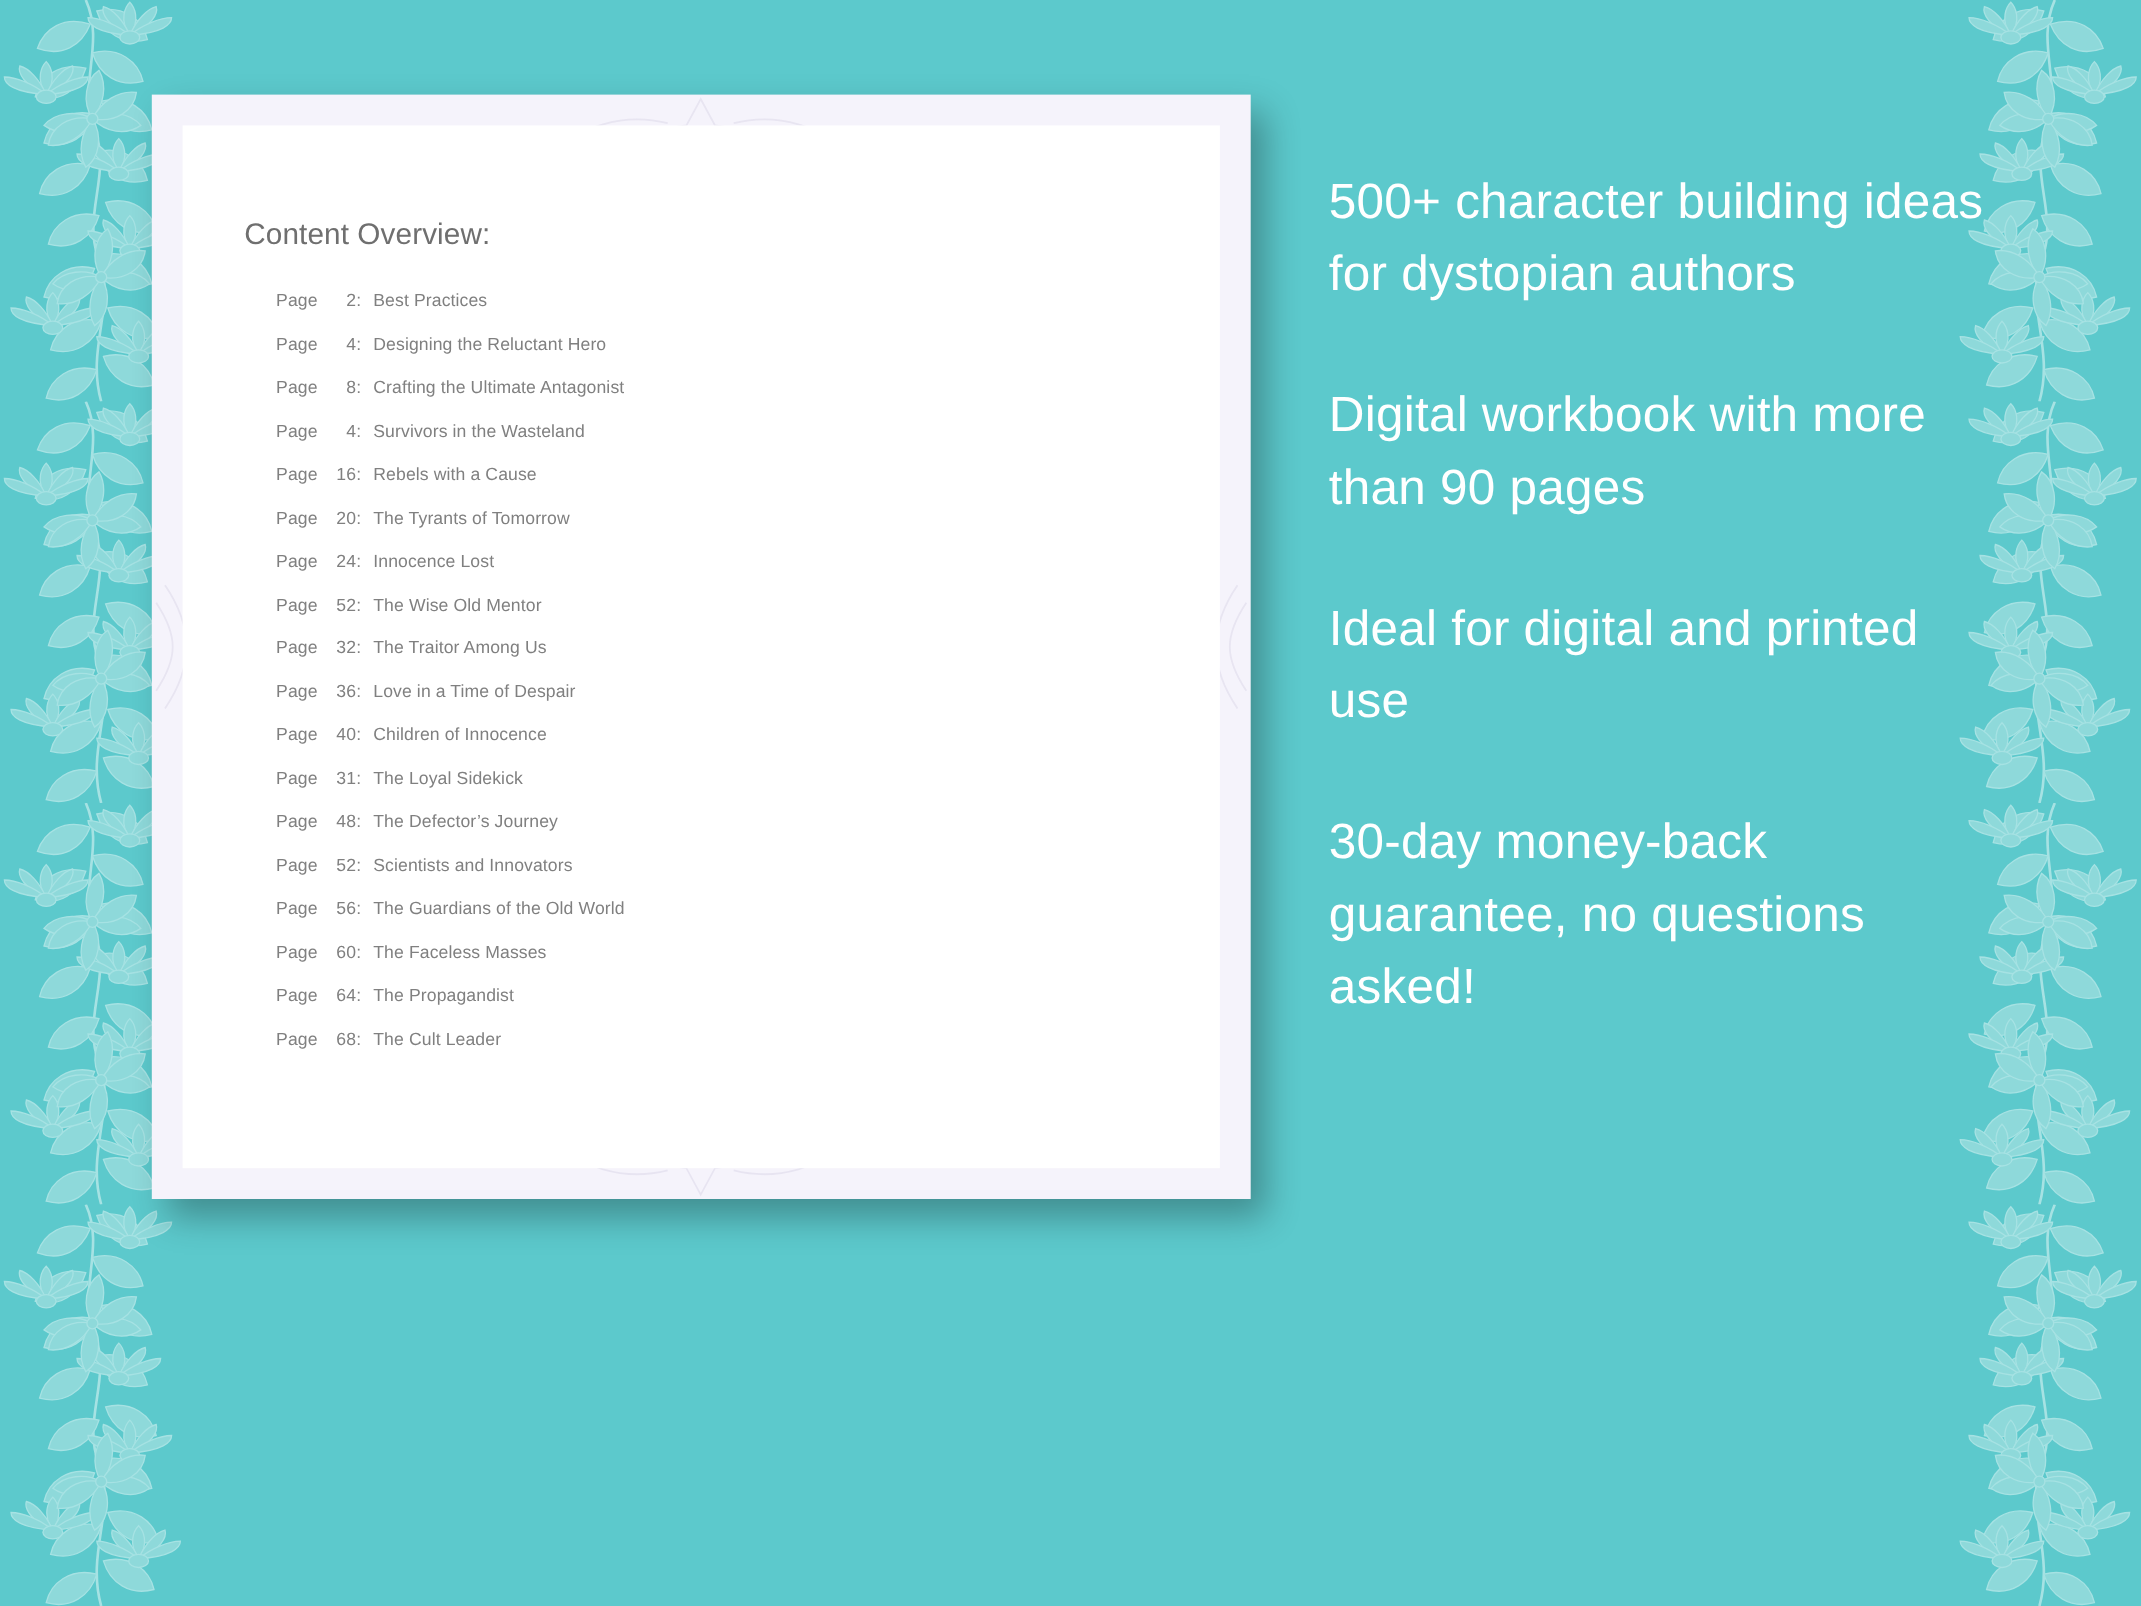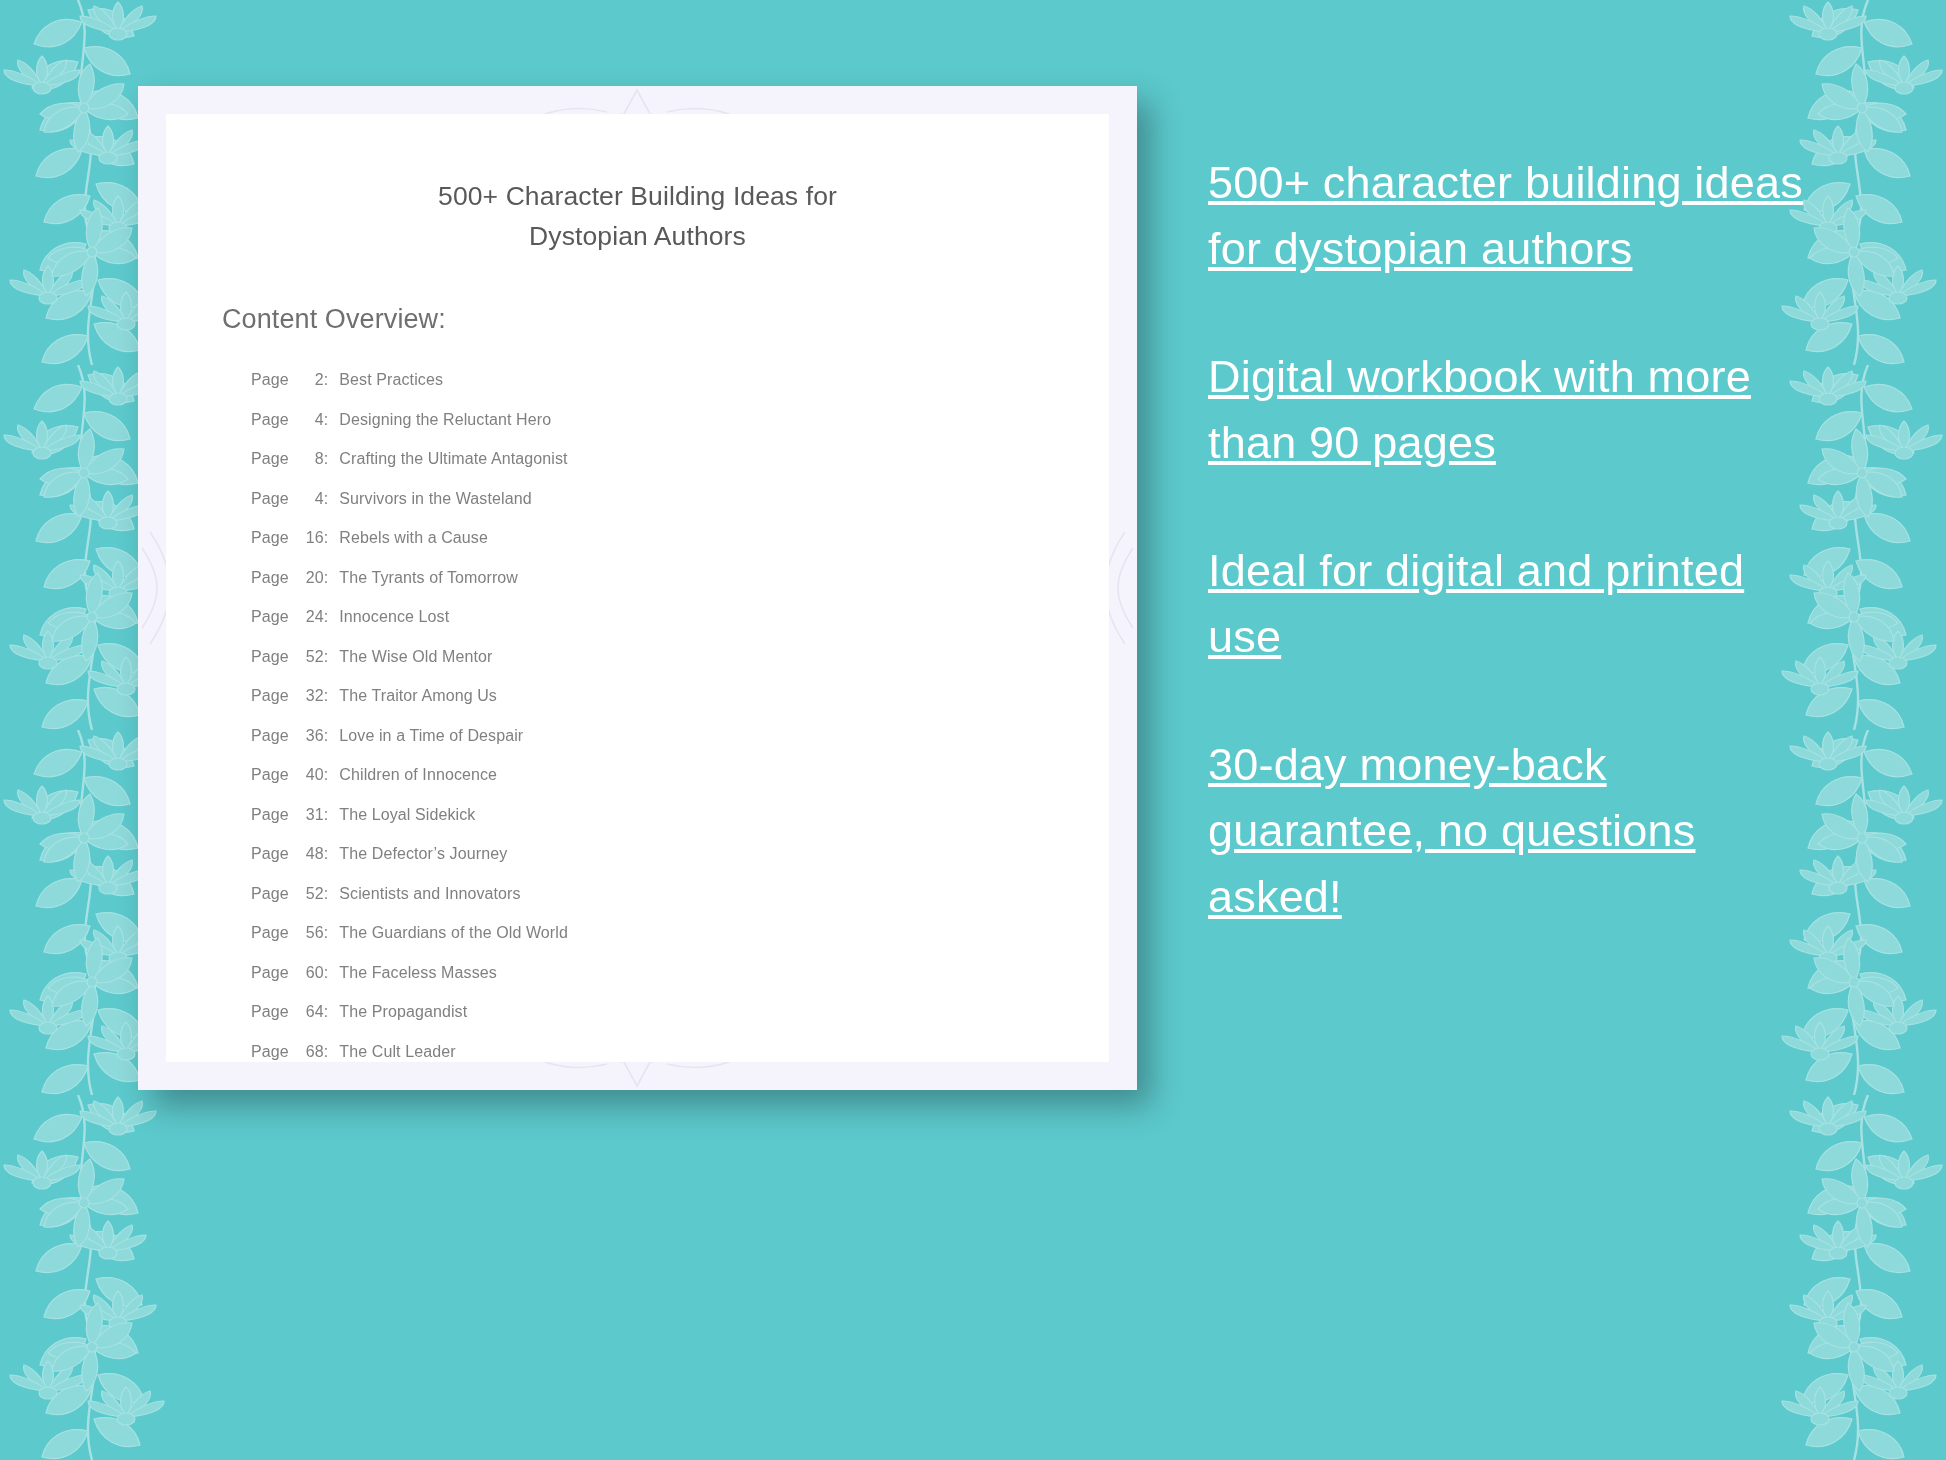--- a/index.html
+++ b/index.html
@@ -102,21 +102,20 @@
     left:1208px; top:150px;
     width:620px;
   }
   .marketing p {
     color:#ffffff;
     font-size:45px;
     line-height:66px;
     font-weight:400;
     letter-spacing:0.2px;
     margin-bottom:62px;
-    text-decoration:underline;
   }
   .marketing p:last-child { margin-bottom:0; }
 </style>
 </head>
 <body>
 
 <div class="floral-band left">
   <div class="tile" style="top:0px">
 <svg viewBox="0 0 175 365" xmlns="http://www.w3.org/2000/svg">
   <g fill="#8ed9da" stroke="#a6e2e3" stroke-width="1.2">
@@ -962,24 +961,20 @@
       </g>
       <g transform="translate(981,502)">
         <path d="M14,-40 C-6,-10 -6,10 14,40"></path>
         <path d="M6,-56 C-20,-18 -20,18 6,56"></path>
       </g>
     </g>
   </svg>
 
   <div class="doc-page">
 
-    <div class="doc-title">
-      <span>500+ Character Building Ideas for</span><br>
-      <span>Dystopian Authors</span>
-    </div>
 
     <div class="doc-subtitle">Content Overview:</div>
 
     <ul class="toc">
         <li><span class="page-word">Page</span><span class="page-num">2</span><span class="page-colon">:</span><span class="page-title">Best Practices</span></li>
         <li><span class="page-word">Page</span><span class="page-num">4</span><span class="page-colon">:</span><span class="page-title">Designing the Reluctant Hero</span></li>
         <li><span class="page-word">Page</span><span class="page-num">8</span><span class="page-colon">:</span><span class="page-title">Crafting the Ultimate Antagonist</span></li>
         <li><span class="page-word">Page</span><span class="page-num">4</span><span class="page-colon">:</span><span class="page-title">Survivors in the Wasteland</span></li>
         <li><span class="page-word">Page</span><span class="page-num">16</span><span class="page-colon">:</span><span class="page-title">Rebels with a Cause</span></li>
         <li><span class="page-word">Page</span><span class="page-num">20</span><span class="page-colon">:</span><span class="page-title">The Tyrants of Tomorrow</span></li>

